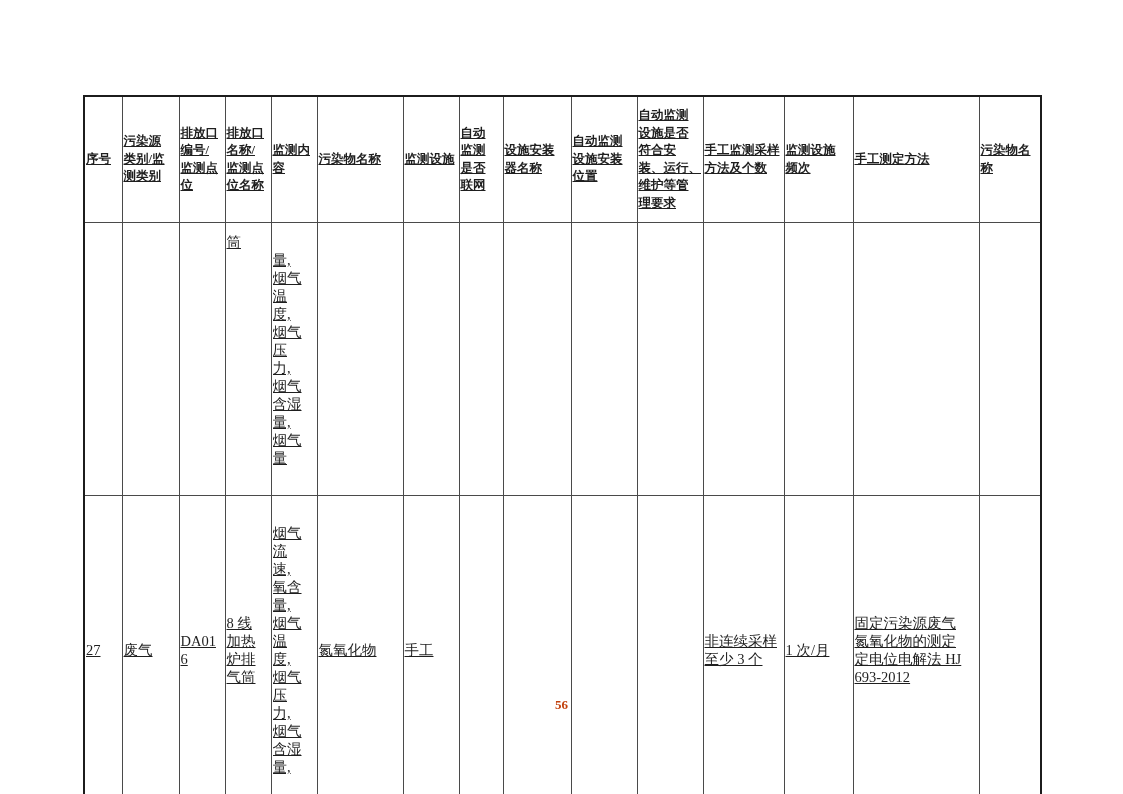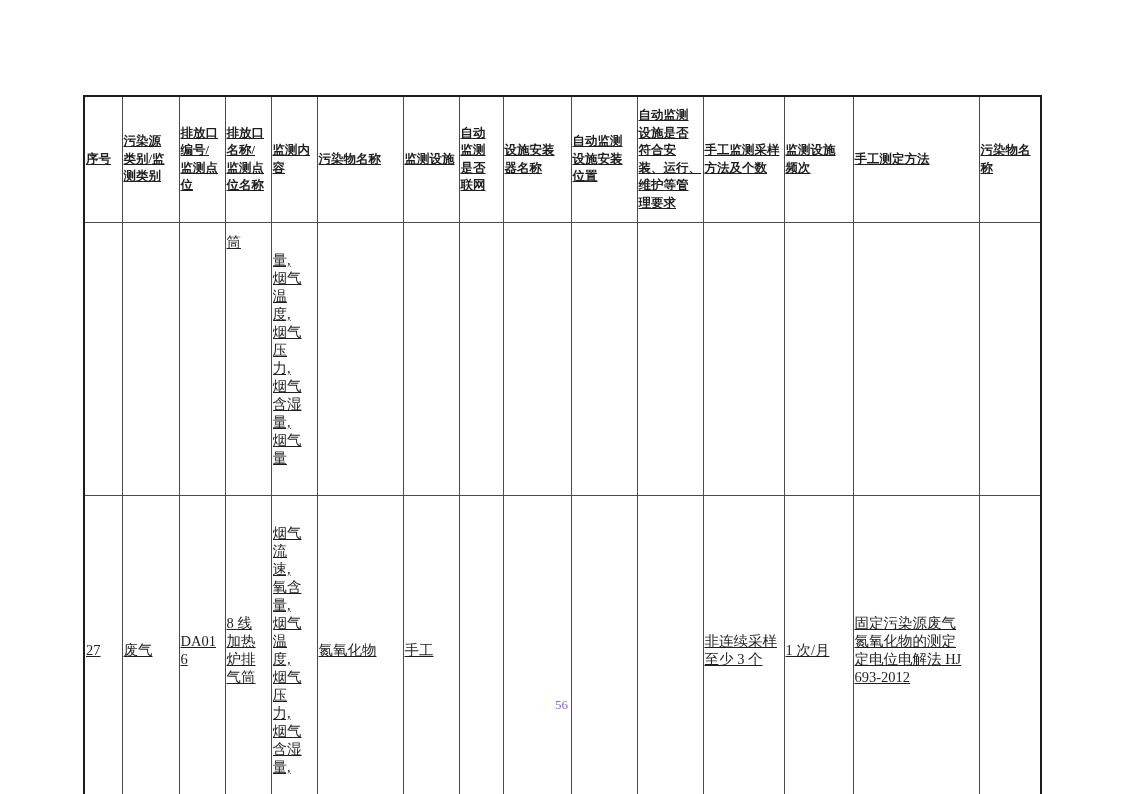--- a/index.html
+++ b/index.html
@@ -49,21 +49,22 @@
   tr.row-main td.v-top { vertical-align: top; }
   .clip-cont { max-height: 218px; overflow: hidden; }
   .clip-main { max-height: 253px; overflow: hidden; }
   .page-number {
     position: absolute;
     top: 697px;
     left: 0;
     width: 1123px;
     text-align: center;
     font-size: 13px;
-    color: #8b5cf6;
+    color: #c2410c;
+    font-weight: bold;
   }
 </style>
 </head>
 <body>
 
 <div class="page">
 
   <table class="doc-table">
     <colgroup>
       <col style="width:38px">

